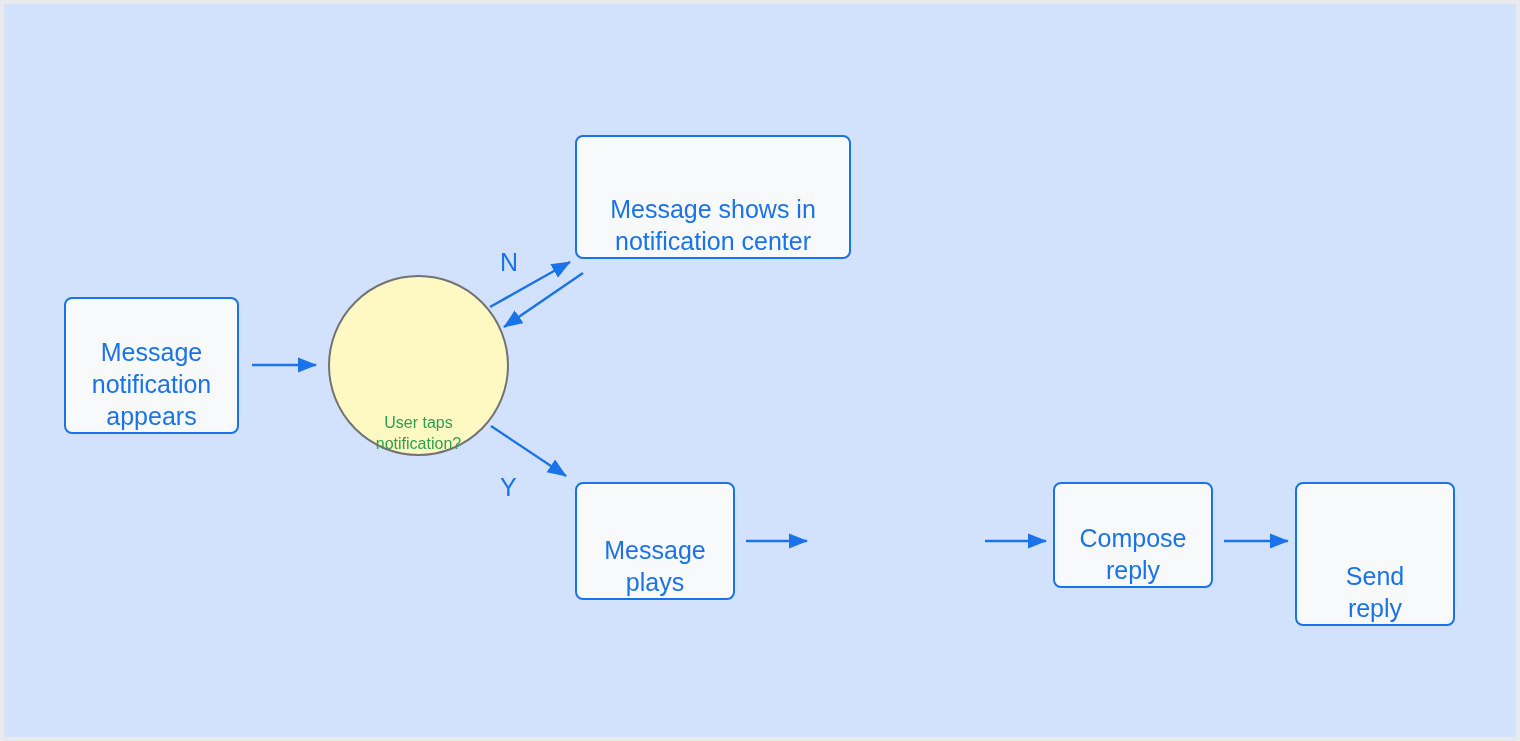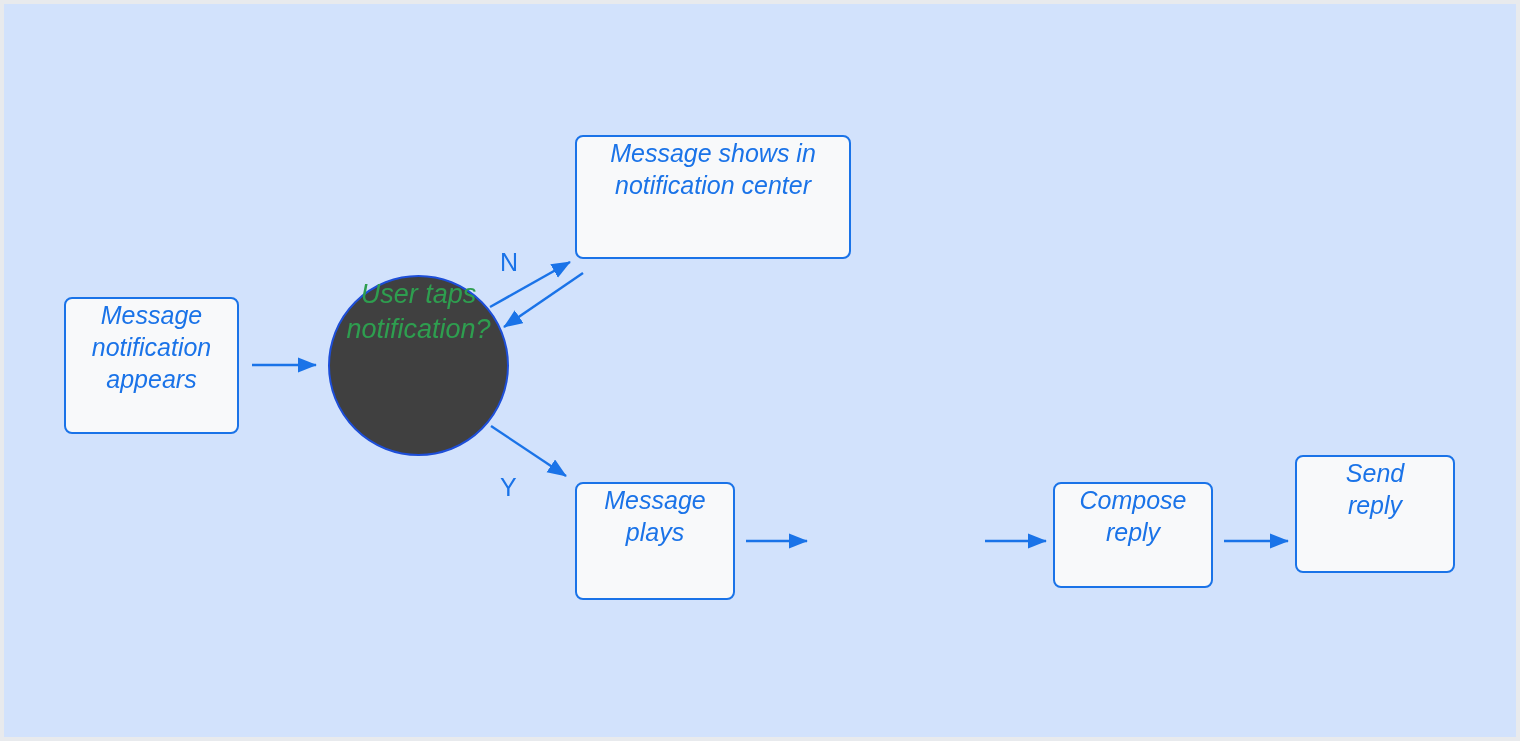--- a/index.html
+++ b/index.html
@@ -23,39 +23,38 @@
     position: absolute;
     left: 0;
     top: 0;
     width: 1520px;
     height: 741px;
   }
   .node {
     position: absolute;
     box-sizing: border-box;
     display: flex;
-    align-items: flex-start;
+    align-items: flex-end;
     justify-content: center;
     text-align: center;
     line-height: 1.28;
-    font-style: italic;
   }
   .node-box {
     background: #f8f9fa;
     border: 2px solid #1a73e8;
     border-radius: 8px;
     color: #1a73e8;
     font-size: 25px;
   }
   .node-circle {
-    background: #404040;
-    border: 2px solid #1d4ed8;
+    background: #fef9c3;
+    border: 2px solid #737373;
     border-radius: 50%;
     color: #2e9e4f;
-    font-size: 27px;
+    font-size: 16px;
   }
   .node-label {
     white-space: pre-line;
     padding: 0 6px;
   }
   .edge-label {
     position: absolute;
     color: #1a73e8;
     font-size: 25px;
     line-height: 1;
@@ -122,21 +121,21 @@
     <span class="node-label">Message
 plays</span>
   </div>
 
 
   <div class="node node-box" style="left:1049px; top:478px; width:160px; height:106px;">
     <span class="node-label">Compose
 reply</span>
   </div>
 
-  <div class="node node-box" style="left:1291px; top:451px; width:160px; height:118px;">
+  <div class="node node-box" style="left:1291px; top:478px; width:160px; height:144px;">
     <span class="node-label">Send
 reply</span>
   </div>
 
   <div class="edge-label" style="left:496px; top:246px;">N</div>
 
   <div class="edge-label" style="left:496px; top:471px;">Y</div>
 
 </div>
 

